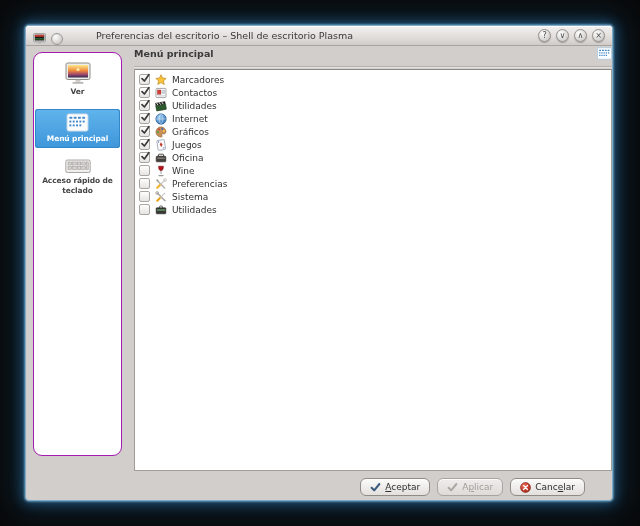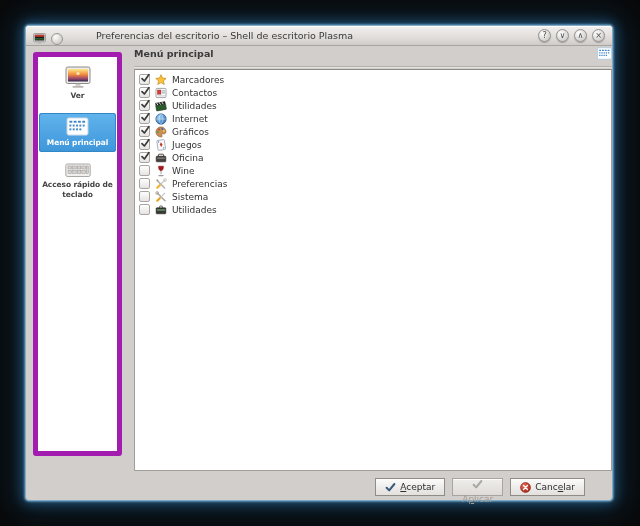--- a/index.html
+++ b/index.html
@@ -21,21 +21,21 @@
             border:1px solid #9b9794;}
   .title{position:absolute;left:70px;right:70px;top:0;height:20px;line-height:20px;
          text-align:left;font-size:9.5px;color:#3a3a3a;white-space:nowrap;overflow:hidden;}
   .tb-controls{position:absolute;right:7px;top:3px;display:flex;gap:5px;}
   .tb-btn{width:13px;height:13px;border-radius:50%;font-size:8px;line-height:11px;
           text-align:center;color:#4c4c4c;
           background:radial-gradient(circle at 35% 30%,#ffffff,#dad8d6 60%,#c4c1be);
           border:1px solid #96928e;box-shadow:0 1px 1px rgba(0,0,0,.25);}
   
   .sidebar{position:absolute;left:7px;top:26px;width:89px;height:404px;background:#fff;
-           border:5px solid #a21caf;border-radius:3px;padding:5px 1px 0 1px;overflow:hidden;}
+           border:1px solid #a21caf;border-radius:9px;padding:5px 1px 0 1px;overflow:hidden;}
   .sb-item{border-radius:3px;text-align:center;padding:4px 2px 5px 2px;margin:0 0 7px 0;}
   .sb-icon{display:block;height:auto;margin:0 auto 2px auto;line-height:0;}
   .sb-label{display:block;max-width:78px;margin:0 auto;font-size:7.5px;font-weight:bold;
             letter-spacing:-0.1px;color:#454545;line-height:9.5px;}
   .sb-item.selected{background:linear-gradient(#61b4ec,#3e96da);
                     box-shadow:inset 0 0 0 1px #3287c6;}
   .sb-item.selected .sb-label{color:#fff;}
   
   .content-header{position:absolute;left:108px;top:19px;width:478px;height:17px;
                   display:flex;align-items:center;justify-content:space-between;}
@@ -53,24 +53,24 @@
       box-shadow:0 1px 0 rgba(255,255,255,.7);}
   .cb svg{position:absolute;left:0;top:-2px;}
   .mi{width:12px;height:12px;flex:0 0 12px;line-height:0;display:flex;
       align-items:center;justify-content:center;}
   .lbl{font-size:9px;color:#333;white-space:nowrap;}
   
   .footer{position:absolute;right:27px;top:452px;display:flex;gap:7px;}
   .btn{appearance:none;display:inline-flex;align-items:center;gap:4px;height:18px;
        padding:0 9px;font-family:inherit;font-size:9px;color:#2f2f2f;
        background:linear-gradient(#fbfbfa,#e3e0dd);border:1px solid #8f8b87;
-       border-radius:0;box-shadow:inset 0 1px 0 rgba(255,255,255,.8);}
+       border-radius:6px;box-shadow:inset 0 1px 0 rgba(255,255,255,.8);}
   .btn u{text-decoration:underline;}
   .btn.disabled{color:#a29e9a;border-color:#a8a5a1;
-                background:linear-gradient(#efedeb,#dedbd8);flex-direction:column;}
+                background:linear-gradient(#efedeb,#dedbd8);}
   .btn-ic{line-height:0;}
 </style>
 </head>
 <body>
 
 <div class="stage">
   <div class="window">
 
     <div class="titlebar">
       <span class="tb-left">

